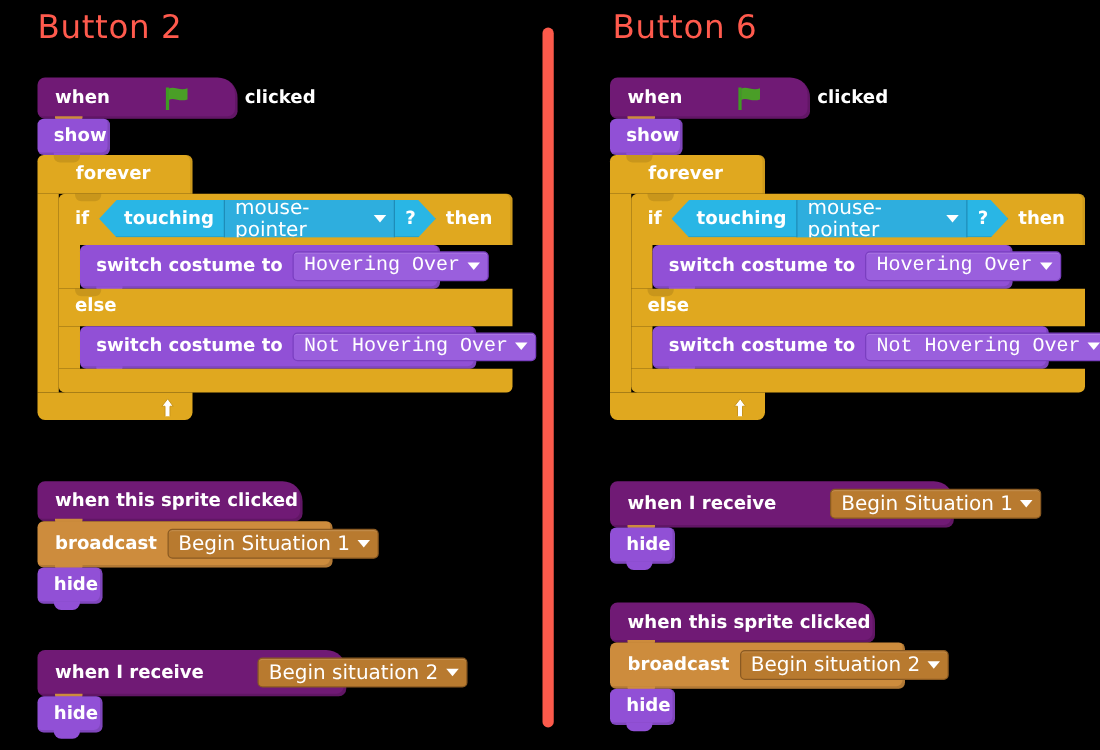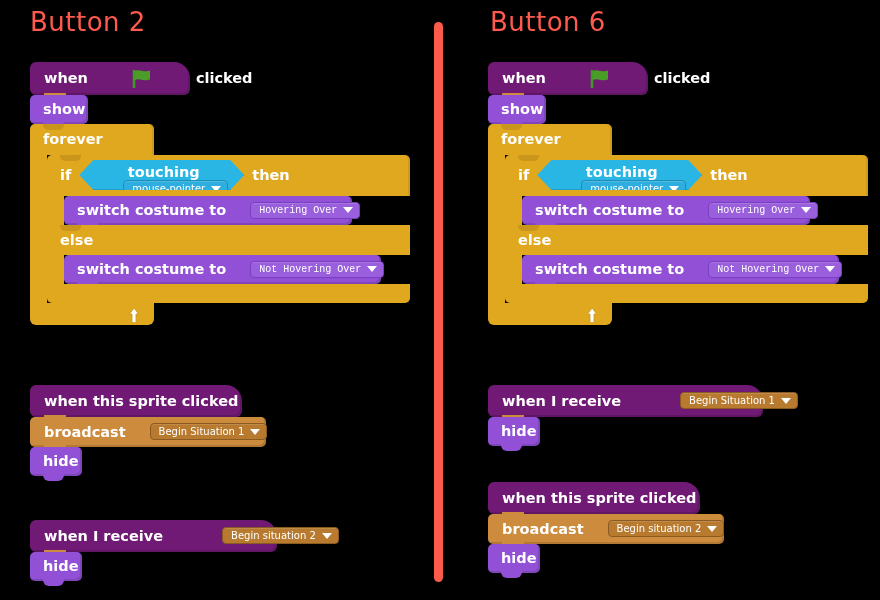--- a/index.html
+++ b/index.html
@@ -117,23 +117,23 @@
     background: #9150d6;
     border-radius: 0 0 6px 6px;
   }
 
   
   .ddl {
     display: inline-flex;
     align-items: center;
     border-radius: 4px;
     padding: 2px 6px 2px 8px;
-    margin-left: 24px;
+    margin-left: 8px;
     font-weight: normal;
-    font-size: 10px;
+    font-size: 16px;
     line-height: 1.1;
     color: #ffffff;
   }
   .ddl-brown {
     background: #b87a2f;
     border: 1px solid #8a5a22;
     box-shadow: inset 0 1px 0 rgba(255,255,255,0.12);
   }
   .ddl-purple {
     background: #9a5fdd;
@@ -162,36 +162,36 @@
     align-items: center;
     background: #29b6e5;
     color: #fff;
     font-weight: bold;
     font-size: 14.5px;
     padding: 4px 16px 5px 20px;
     margin: 0 8px;
     height: 30px;
     clip-path: polygon(14px 0, calc(100% - 14px) 0, 100% 50%, calc(100% - 14px) 100%, 14px 100%, 0 50%);
     box-shadow: inset -1px -1px 0 rgba(0,0,0,0.12);
-    flex-direction: column;
   }
 
   
   .c-top {
     display: flex;
     align-items: center;
     background: #e0a81f;
     border-radius: 5px 5px 0 0;
     padding: 5px 16px 6px 13px;
     min-height: 31px;
     color: #fff;
     font-weight: bold;
     font-size: 14.5px;
     box-shadow: inset -2px 0 0 rgba(0,0,0,0.08);
     position: relative;
+    justify-content: center;
   }
   .c-mouth {
     display: flex;
     background: transparent;
     position: relative;
   }
   .c-arm {
     width: 17px;
     background: #e0a81f;
     flex: 0 0 17px;

